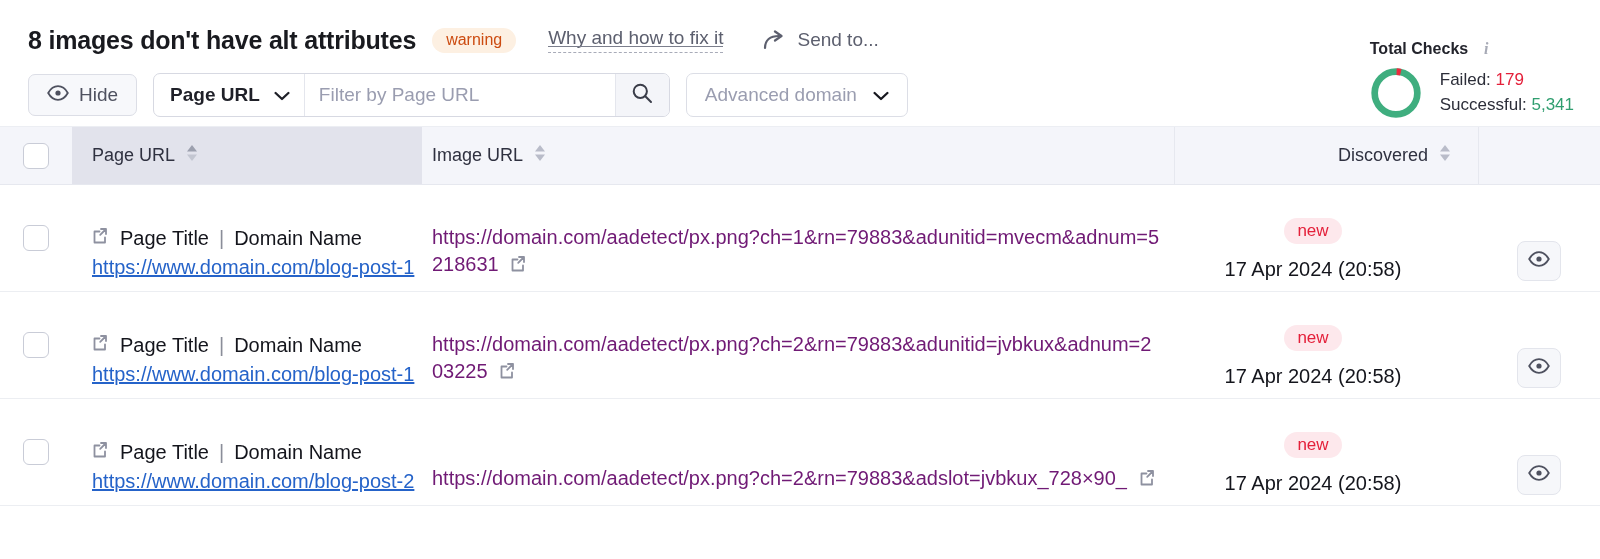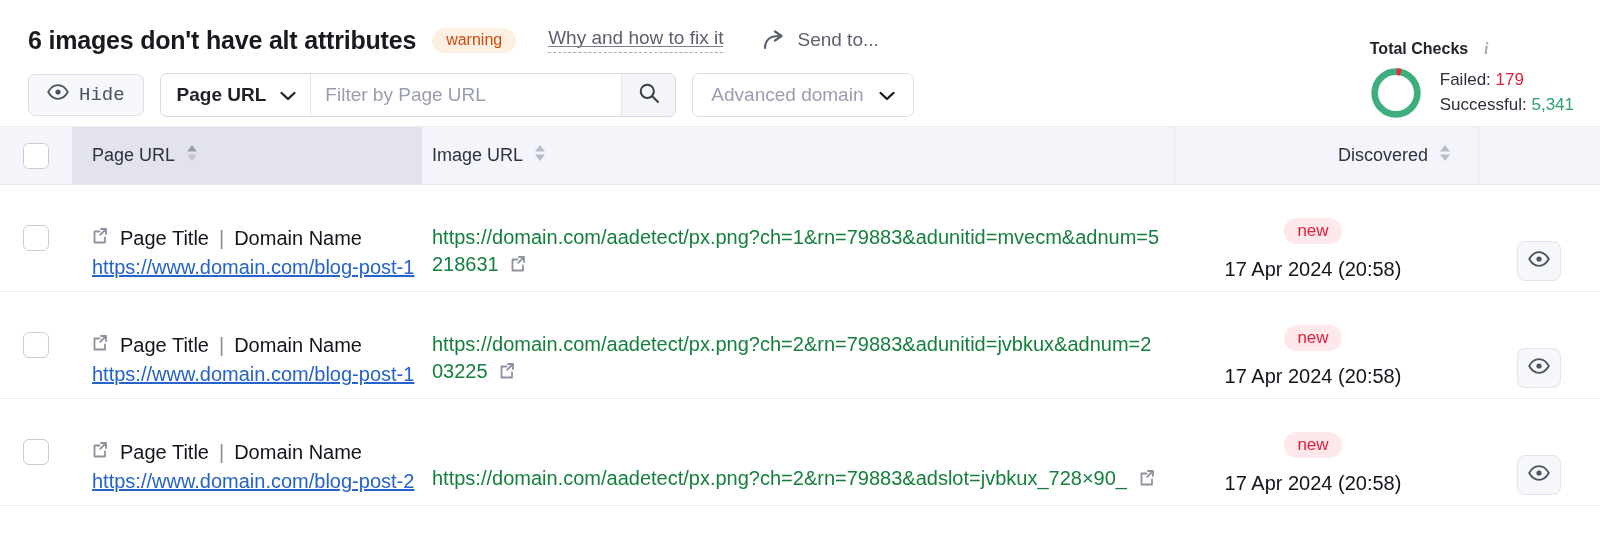--- a/index.html
+++ b/index.html
@@ -117,21 +117,20 @@
   .btn-hide {
     display: flex; align-items: center; gap: 10px;
     height: 42px;
     padding: 0 18px;
     border: 1px solid #dcdee6;
     border-radius: 7px;
     background: #f7f8fb;
     font-size: 19px;
     color: #4e515f;
     cursor: pointer;
-    font-family: Liberation Mono, monospace;
   }
   .filter-group {
     display: flex;
     align-items: stretch;
     height: 44px;
     border: 1px solid #d7d9e2;
     border-radius: 7px;
     overflow: hidden;
     background: #fff;
   }
@@ -231,21 +230,21 @@
   .page-url-link {
     display: block;
     margin-top: 3px;
     font-size: 20px;
     color: #2563c9;
     word-break: break-all;
     cursor: pointer;
   }
   .image-url {
     font-size: 20px;
-    color: #15803d;
+    color: #701a75;
     line-height: 1.38;
     word-break: break-all;
     padding-right: 14px;
   }
   .ext-inline { display: inline-block; vertical-align: -2px; margin-left: 6px; }
   .disc-cell {
     display: flex;
     align-items: center;
     justify-content: flex-end;
     gap: 14px;
@@ -276,21 +275,21 @@
     border: 1px solid #c9ccd7;
     border-radius: 6px;
     background: #fff;
     cursor: pointer;
   }
 </style>
 </head>
 <body>
 
 <div class="title-row">
-  <span class="page-title">6 images don't have alt attributes</span>
+  <span class="page-title">8 images don't have alt attributes</span>
   <span class="warning-badge">warning</span>
   <a class="fix-link" href="#">Why and how to fix it</a>
   <div class="send-to">
     <span>
       <svg width="24" height="20" viewBox="0 0 24 20" fill="none">
         <path d="M2 18 C2 10, 7 6, 16 6" stroke="#5c5f6e" stroke-width="2.2" stroke-linecap="round" fill="none"></path>
         <path d="M12 1.5 L18.5 6 L12 10.5" stroke="#5c5f6e" stroke-width="2.2" stroke-linecap="round" stroke-linejoin="round" fill="none"></path>
       </svg>
     </span>
     <span>Send to...</span>

